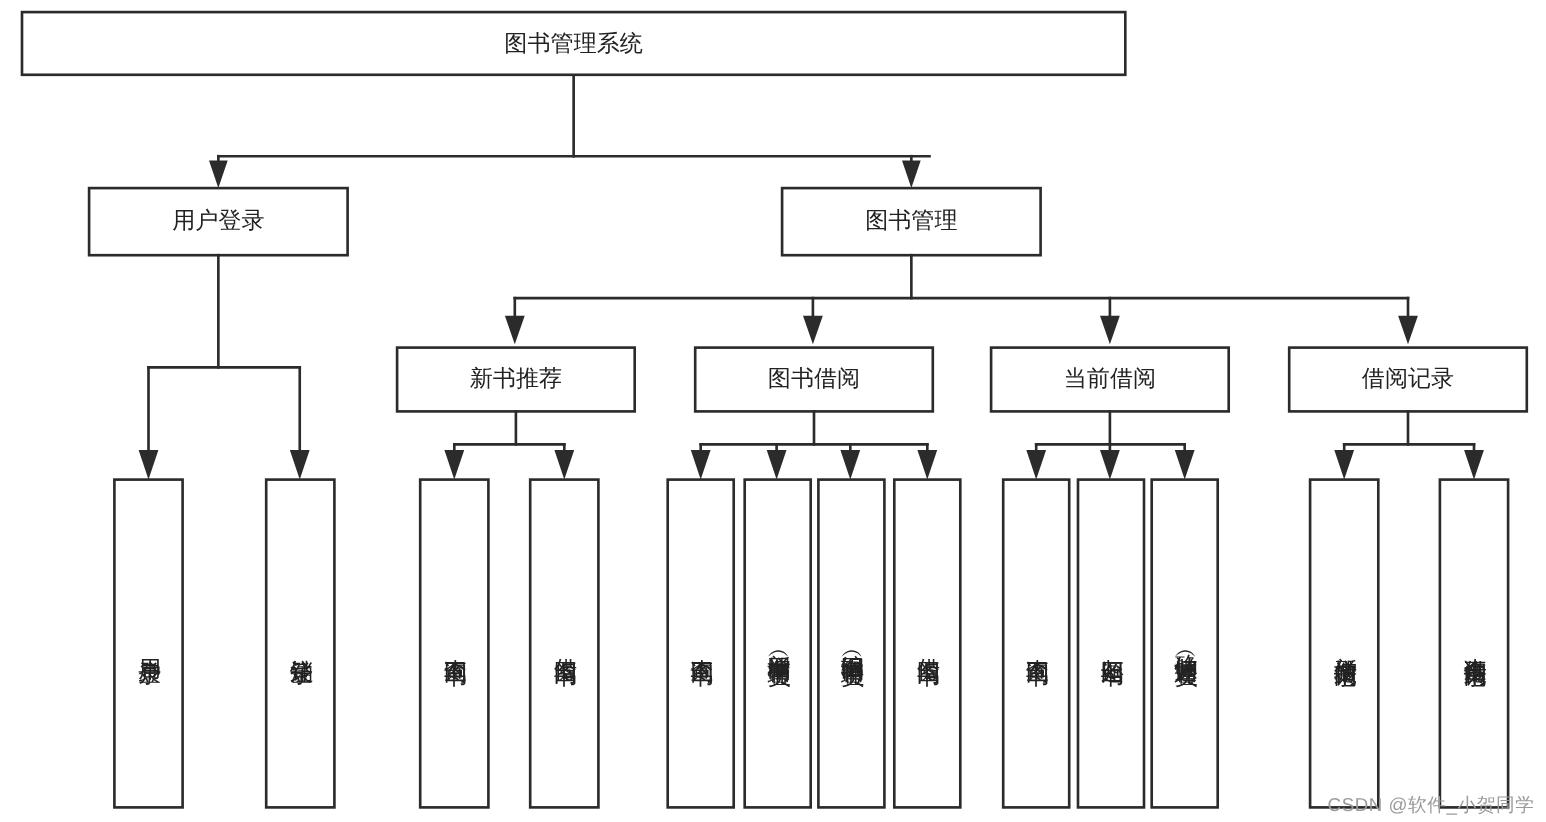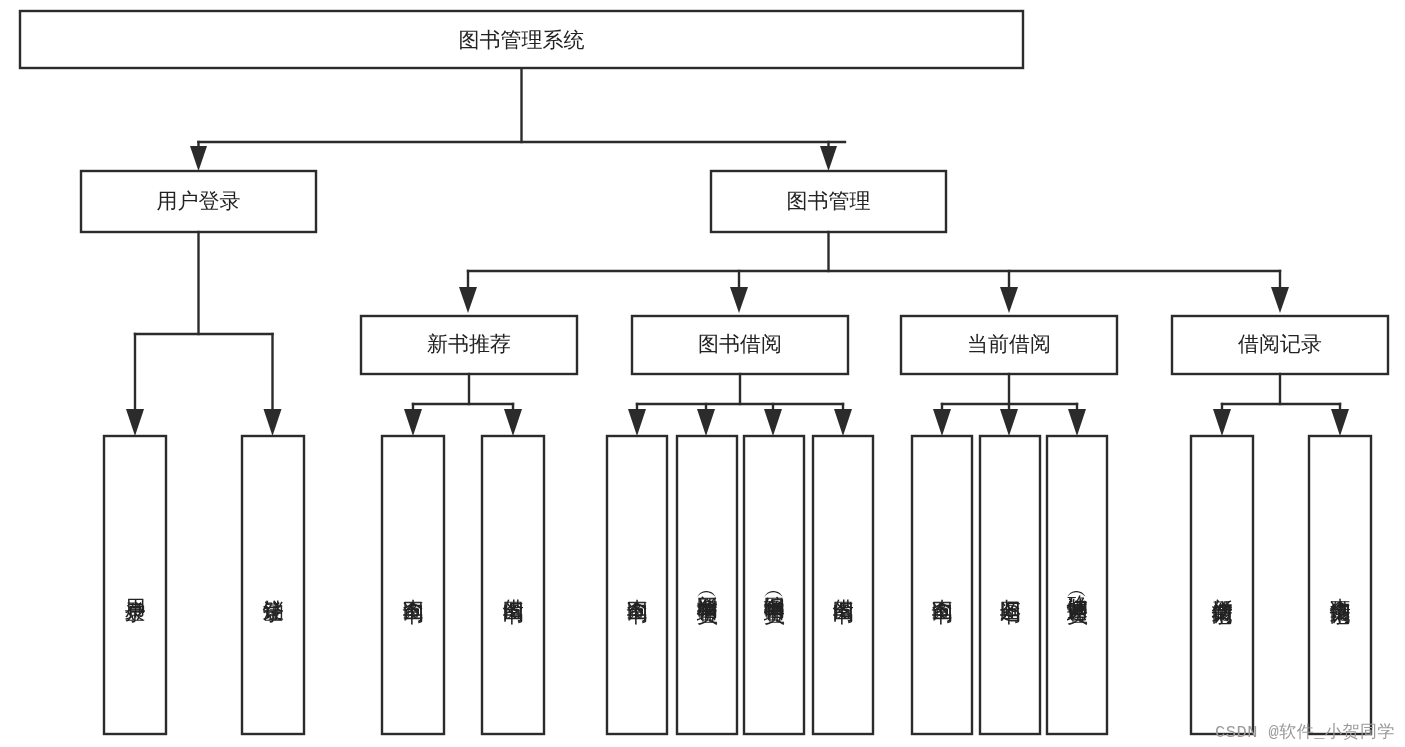--- a/index.html
+++ b/index.html
@@ -62,21 +62,21 @@
     align-items: center;
     justify-content: center;
     text-align: center;
     white-space: nowrap;
     pointer-events: none;
   }
   .watermark {
     position: absolute;
     right: 10px;
     bottom: 4px;
-    font-family: Liberation Mono, monospace;
+    font-family: Liberation Sans, sans-serif;
     font-size: 17px;
     color: #9a9a9a;
     white-space: nowrap;
     letter-spacing: 0.5px;
   }
 </style>
 </head>
 <body>
 
 <div id="diagram-root">

